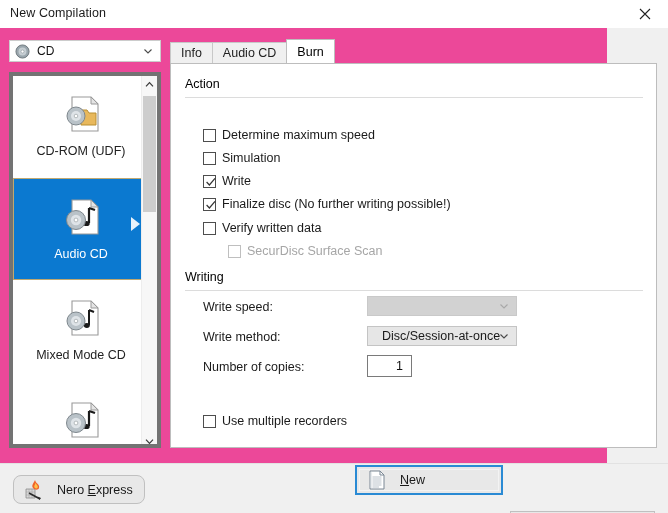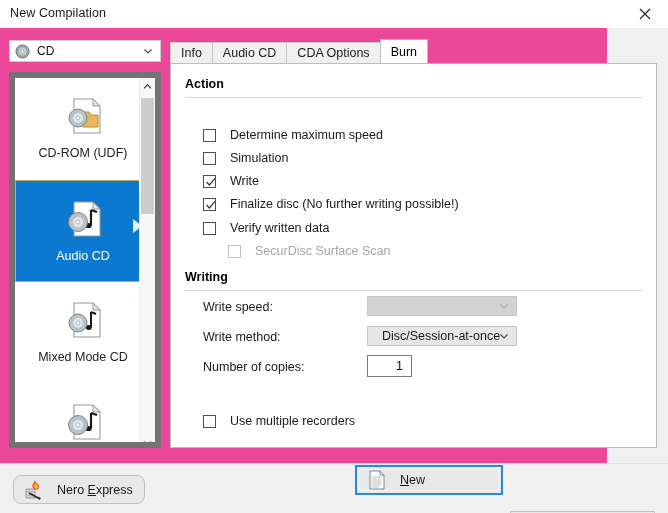--- a/index.html
+++ b/index.html
@@ -76,21 +76,21 @@
     right: 7px; top: 50%;
     transform: translateY(-50%);
     width: 10px; height: 10px;
   }
 
   .type-list {
     position: absolute;
     left: 9px; top: 44px;
     width: 152px; height: 376px;
     background: #ffffff;
-    border: 6px solid #737373;
+    border: 4px solid #737373;
     box-sizing: border-box;
     overflow: hidden;
   }
   .type-items {
     position: absolute;
     left: 0; top: 0;
     width: 136px;
   }
   .type-item {
     position: relative;
@@ -189,21 +189,21 @@
     left: 170px; top: 35px;
     width: 487px; height: 385px;
     background: #ffffff;
     border: 1px solid #bdbdbd;
     box-sizing: border-box;
   }
 
   .group-title {
     position: absolute;
     font-size: 12.5px;
-    font-weight: bold;
+    font-weight: normal;
     color: #000;
   }
   .group-rule {
     position: absolute;
     height: 1px;
     background: #dcdcdc;
   }
 
   .chk-row {
     position: absolute;
@@ -215,21 +215,21 @@
     width: 13px; height: 13px;
     box-sizing: border-box;
     border: 1px solid #4d4d4d;
     background: #ffffff;
     flex: 0 0 auto;
     position: relative;
   }
   .chk.disabled { border-color: #bfbfbf; }
   .chk svg { position: absolute; left: 1px; top: 0px; }
   .chk-label {
-    margin-left: 14px;
+    margin-left: 6px;
     font-size: 12.5px;
     color: #1a1a1a;
     white-space: nowrap;
   }
   .chk-label.disabled { color: #a6a6a6; }
 
   .field-label {
     position: absolute;
     font-size: 12.5px;
     color: #1a1a1a;
@@ -401,21 +401,20 @@
         <svg width="9" height="7" viewBox="0 0 9 7">
           <path d="M1 1.6 L4.5 5.4 L8 1.6" stroke="#3a3a3a" stroke-width="1.2" fill="none"></path>
         </svg>
       </div>
     </div>
   </div>
 
   <div class="tabstrip">
     <div class="tab">Info</div>
     <div class="tab">Audio CD</div>
-    <div class="tab">CDA Options</div>
     <div class="tab active">Burn</div>
   </div>
 
   <div class="tabpanel">
 
     <div class="group-title" style="left:14px; top:13px;">Action</div>
     <div class="group-rule" style="left:14px; top:33px; width:458px;"></div>
 
     <div class="chk-row" style="left:32px; top:64px;">
       <span class="chk"></span>

